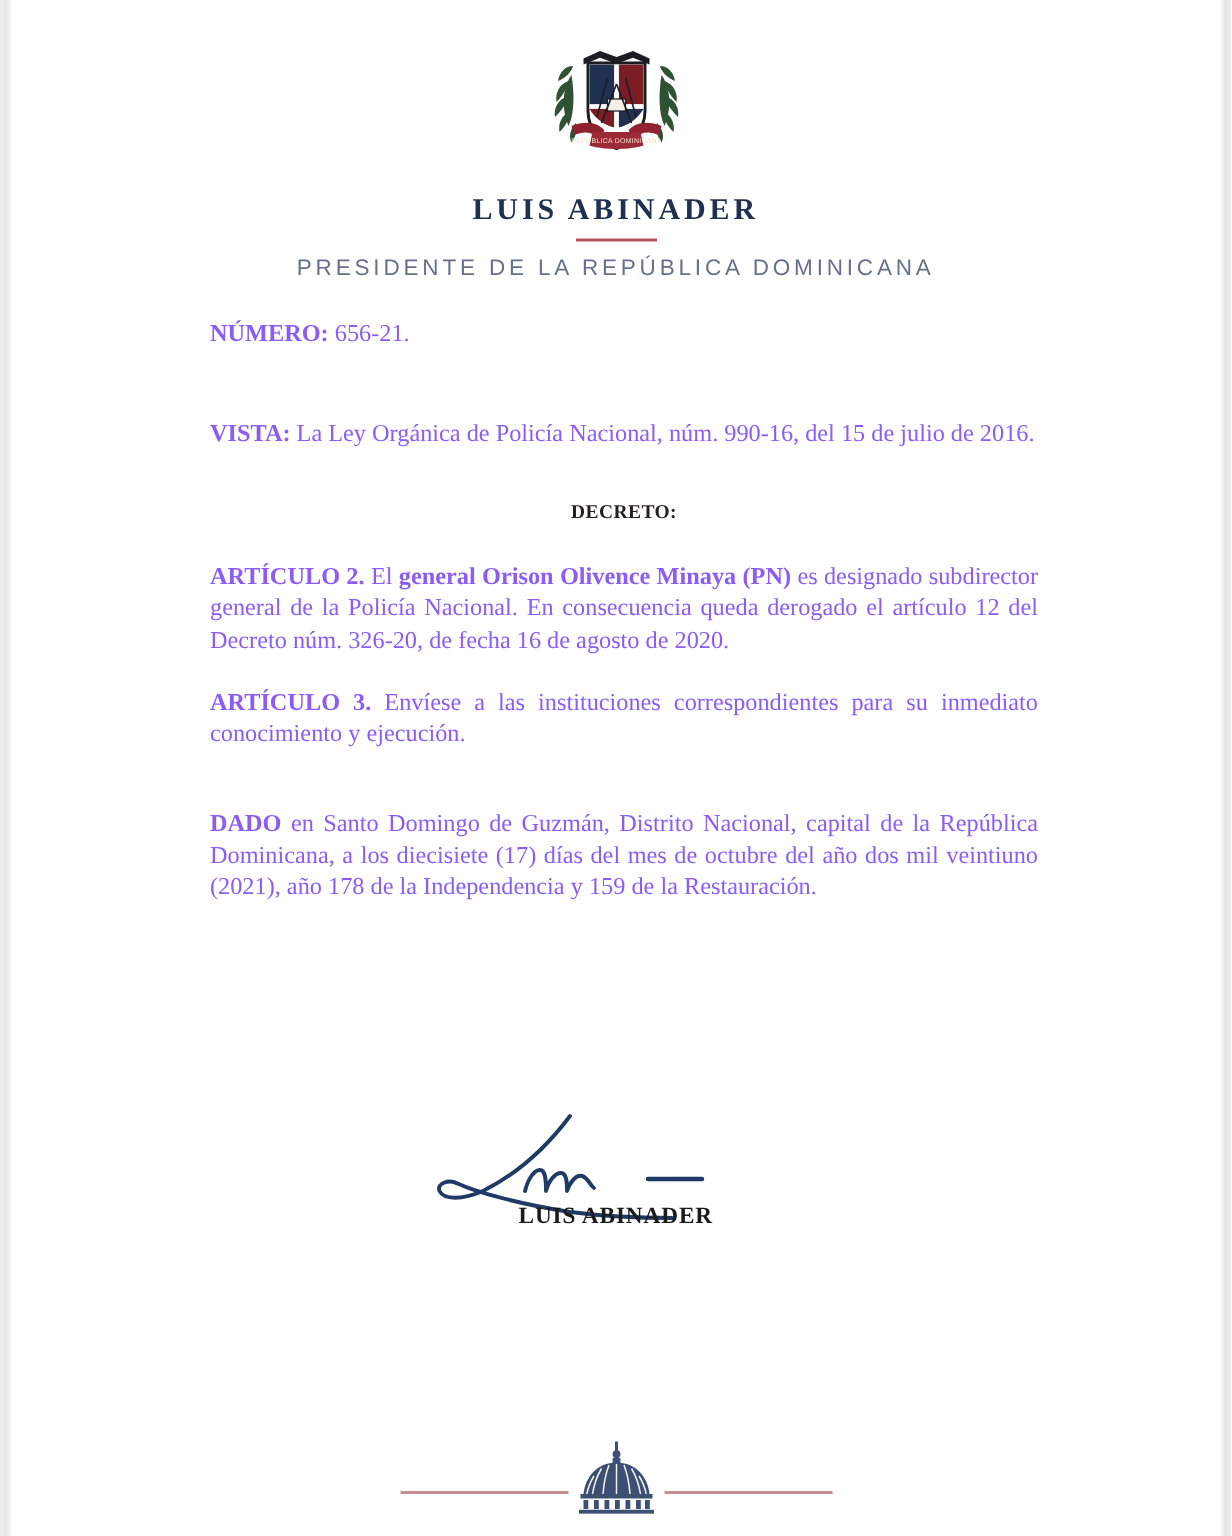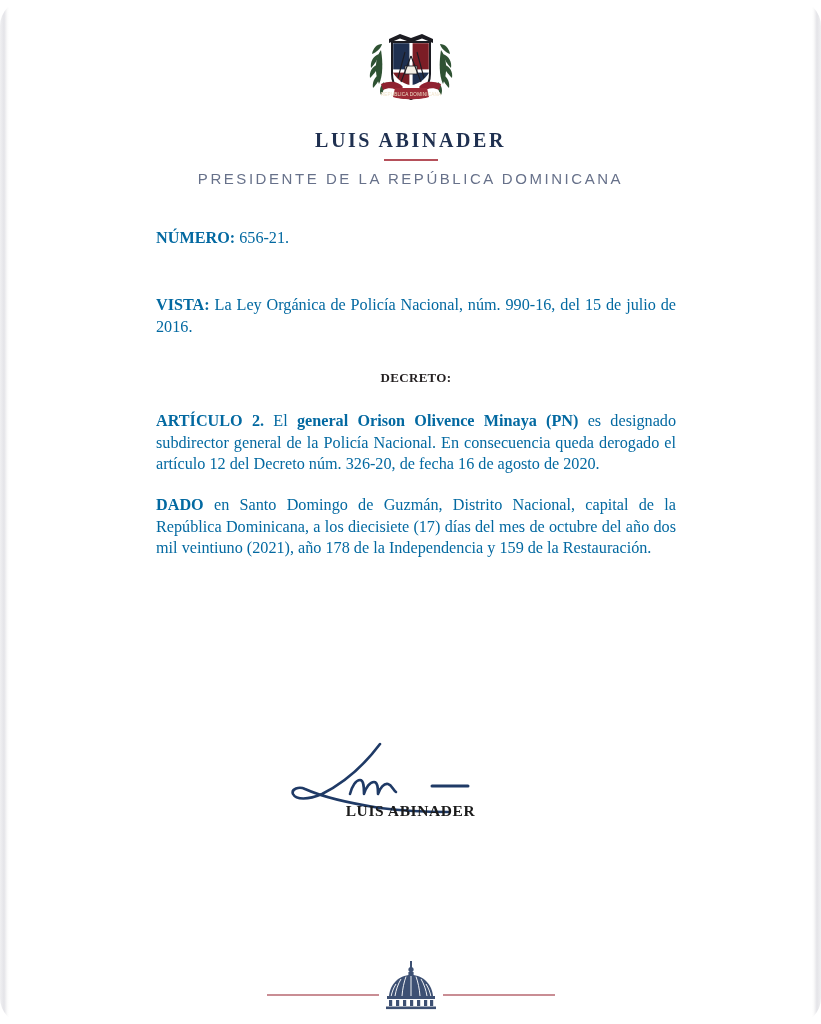--- a/index.html
+++ b/index.html
@@ -10,21 +10,20 @@
   }
   #page {
     position: relative;
     width: 821px;
     height: 1024px;
     margin: 0 auto;
     background: #ffffff;
     overflow: hidden;
     font-family: "Liberation Serif", "DejaVu Serif", serif;
     color: #231f20;
-    border-radius: 26px;
   }
   
   .edge {
     position: absolute;
     top: 0;
     bottom: 0;
     width: 9px;
     pointer-events: none;
   }
   .edge.left {
@@ -79,22 +78,22 @@
   .body {
     position: absolute;
     left: 140px;
     top: 212px;
     width: 552px;
   }
   .p {
     font-size: 16.2px;
     line-height: 1.32;
     text-align: justify;
-    margin: 16px;
-    color: #0369a1;
+    margin: 0;
+    color: #8b5cf6;
   }
   .p b { font-weight: 700; }
   .gap-number   { margin-bottom: 46px; }
   .gap-vista1   { margin-bottom: 14px; }
   .gap-vista2   { margin-bottom: 32px; }
   .gap-ejercicio{ margin-bottom: 22px; }
   .decreto {
     text-align: center;
     font-size: 13px;
     font-weight: 700;
@@ -241,20 +240,24 @@
     <p class="decreto">DECRETO:</p>
 
 
     <p class="p gap-art2">
       <b>ARTÍCULO 2.</b>
       <span>El</span>
       <b>general Orison Olivence Minaya (PN)</b>
       <span>es designado subdirector general de la Policía Nacional. En consecuencia queda derogado el artículo 12 del Decreto núm. 326-20, de fecha 16 de agosto de 2020.</span>
     </p>
 
+    <p class="p gap-art3">
+      <b>ARTÍCULO 3.</b>
+      <span>Envíese a las instituciones correspondientes para su inmediato conocimiento y ejecución.</span>
+    </p>
 
     <p class="p">
       <b>DADO</b>
       <span>en Santo Domingo de Guzmán, Distrito Nacional, capital de la República Dominicana, a los diecisiete (17) días del mes de octubre del año dos mil veintiuno (2021), año 178 de la Independencia y 159 de la Restauración.</span>
     </p>
   </div>
 
   <div class="signature-block">
     <svg class="sig-svg" viewBox="0 0 240 78">
       <g fill="none" stroke="#1f3a66" stroke-width="2.6" stroke-linecap="round" stroke-linejoin="round">

